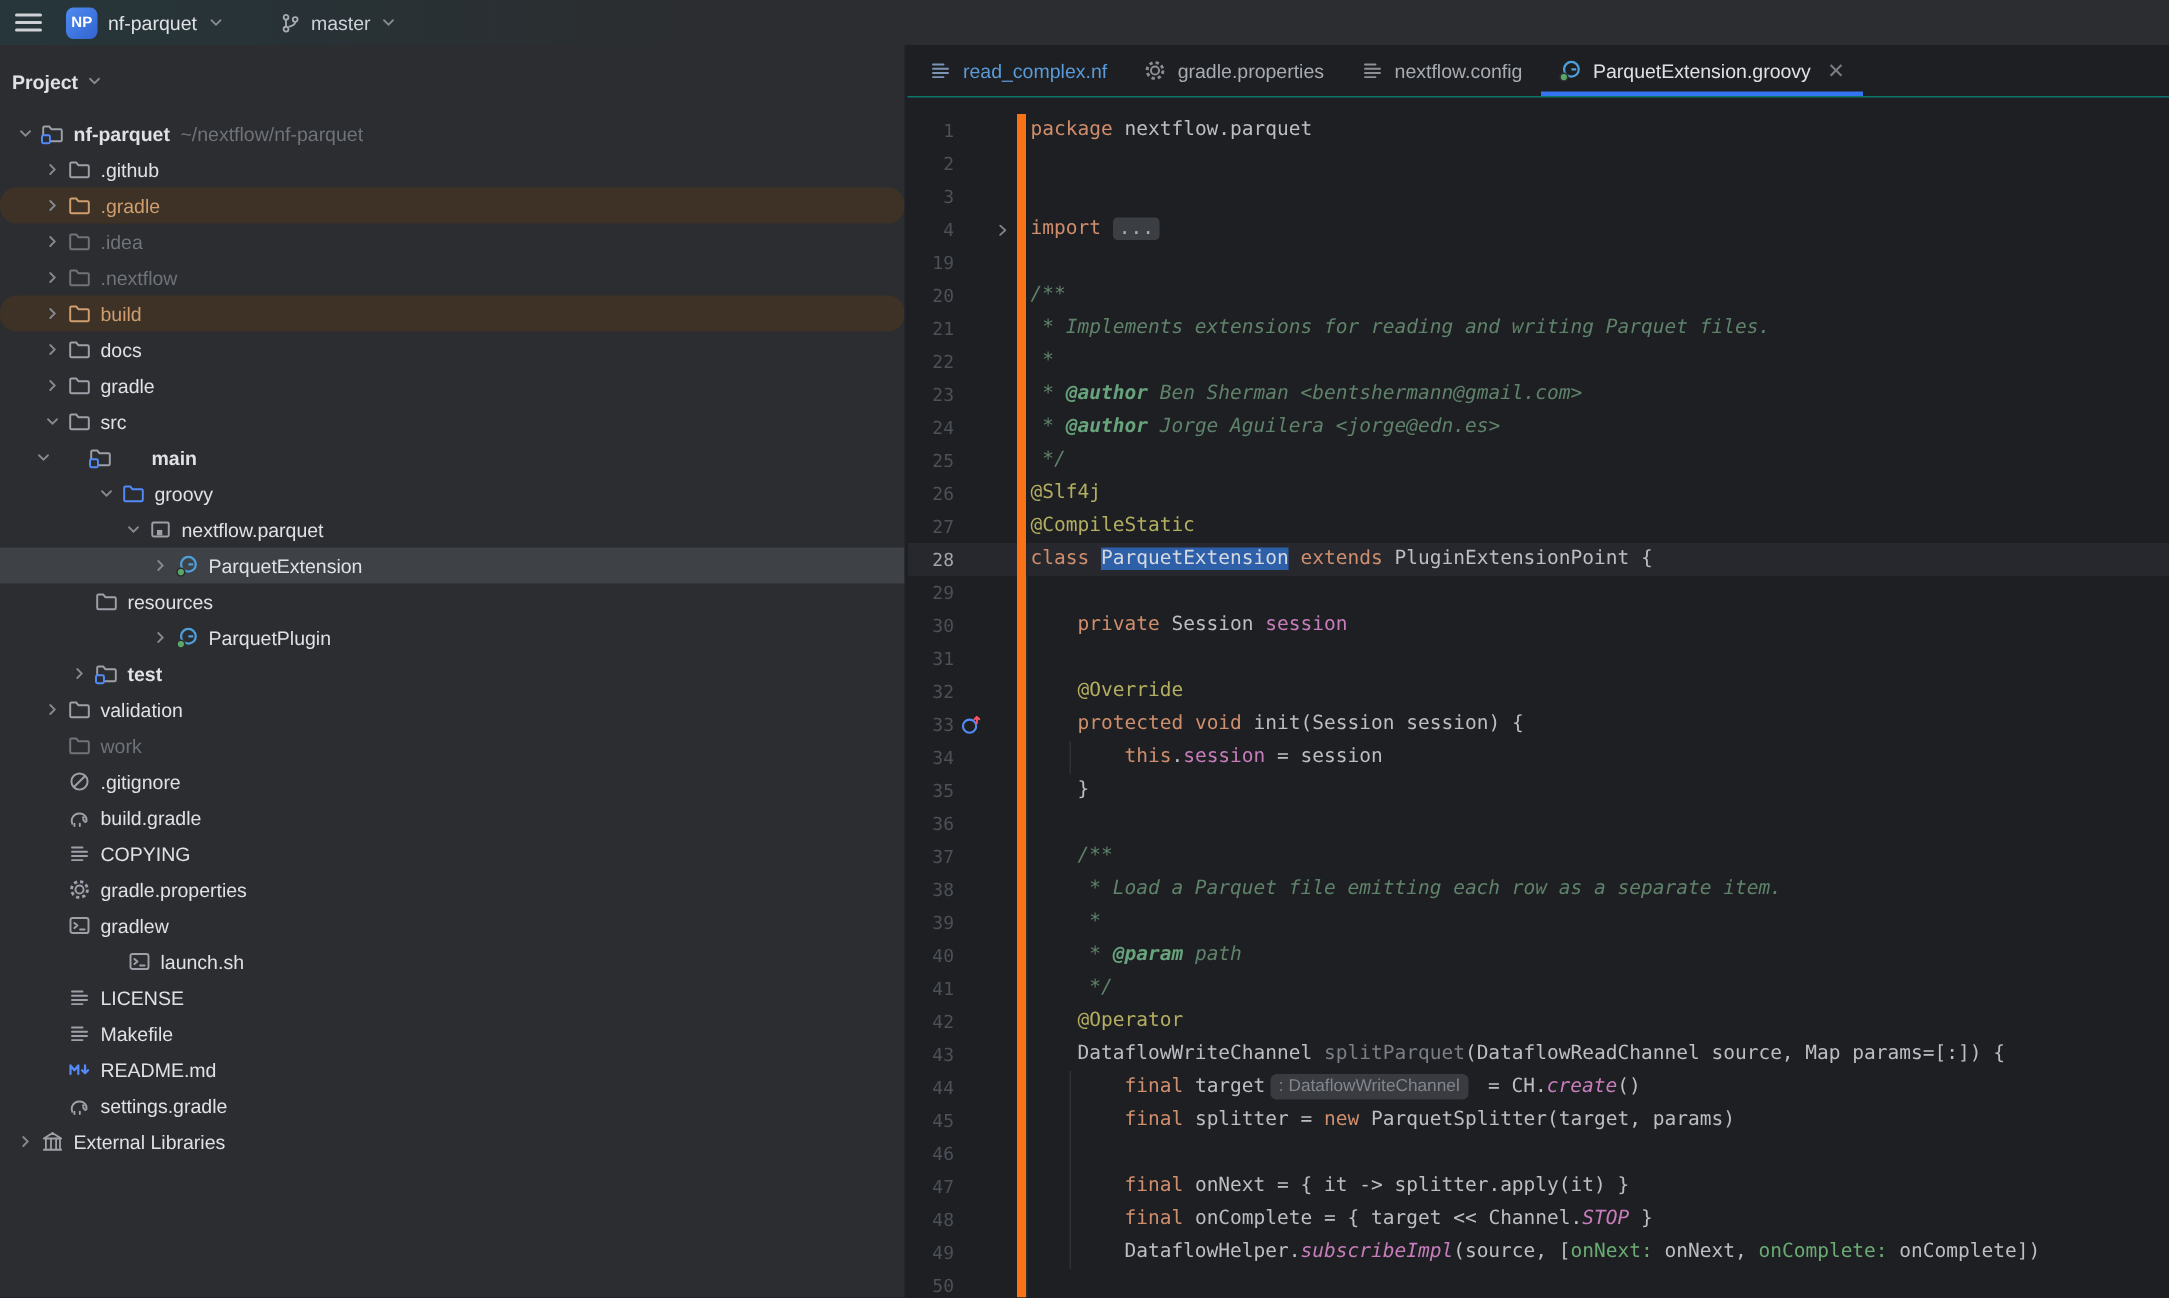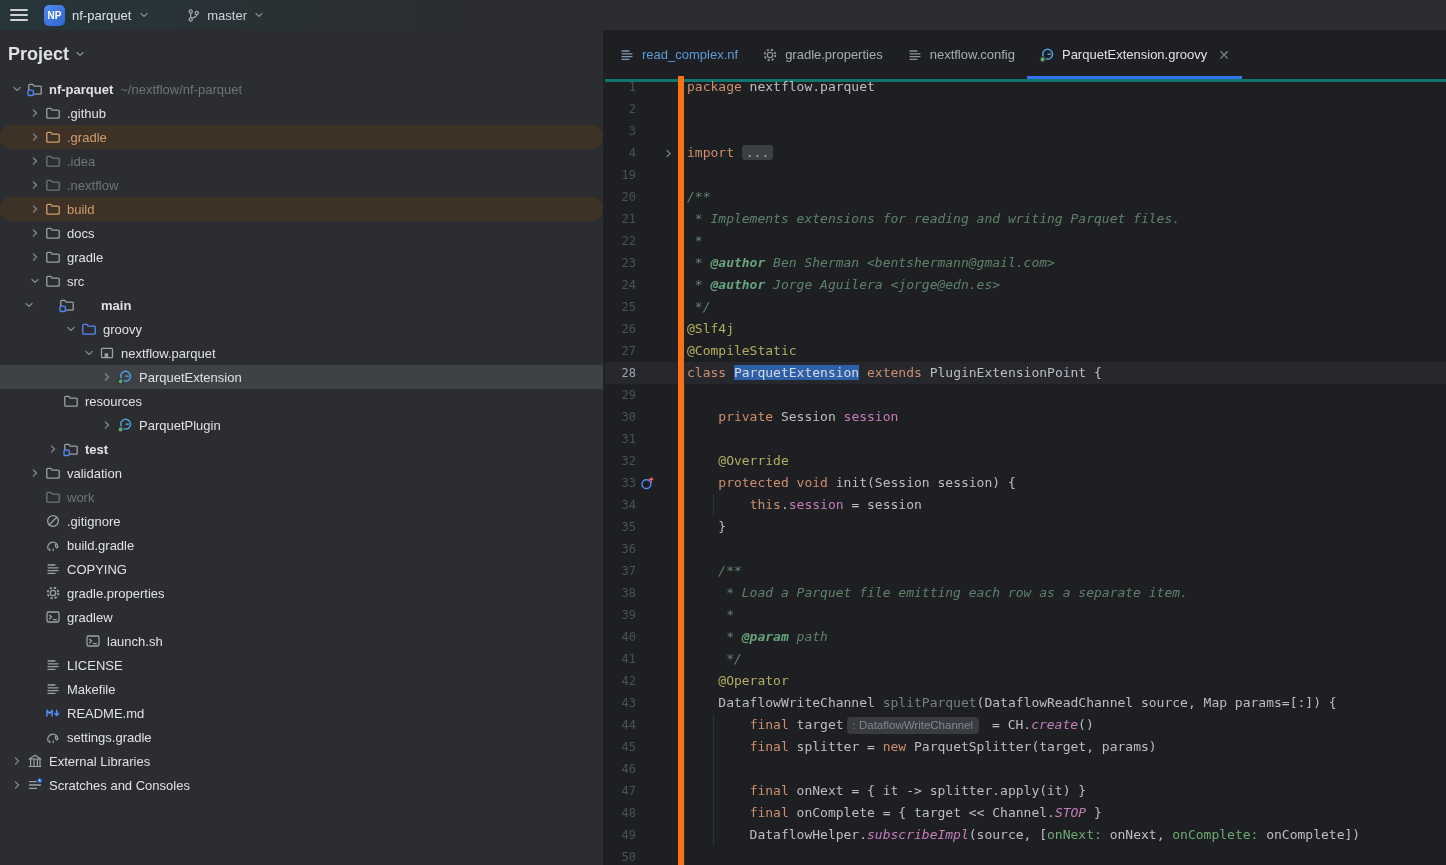--- a/index.html
+++ b/index.html
@@ -20,38 +20,38 @@
     font-weight:bold; display:flex; align-items:center; justify-content:center; }
   .proj-name { color:#DFE1E5; font-size:13px; }
   .vcs-widget { display:flex; align-items:center; margin-left:36px; gap:6px; cursor:pointer; }
   .vcs-name { color:#CFD2D8; font-size:13px; }
   .icon { display:inline-flex; align-items:center; justify-content:center; }
 
   
   .project-panel { position:absolute; top:30px; left:0; width:604px; bottom:0;
     background:#2B2D30; border-right:1px solid #202124; overflow:hidden; }
   .panel-header { padding:12px 0 0 8px; height:36px; display:flex; align-items:center; gap:5px; }
-  .panel-title { color:#DFE1E5; font-size:18px; font-weight:600; }
+  .panel-title { color:#DFE1E5; font-size:13px; font-weight:600; }
   .tree { margin-top:11px; }
   .tree-row { height:24px; display:flex; align-items:center; font-size:13px; color:#DFE1E5;
     cursor:pointer; white-space:nowrap; }
   .tree-row .chev { width:18px; flex:none; display:flex; align-items:center; justify-content:center; }
   .tree-row .spacer { width:18px; flex:none; }
   .tree-row .icon { width:17px; flex:none; margin-right:6px; color:#9DA0A8; }
   .tree-row.dim { color:#6F737A; }
   .tree-row.dim .icon { color:#6F737A; }
   .tree-row.excluded { background:#3E3226; color:#CF9E6E;border-radius:11px; }
   .tree-row.excluded .icon { color:#CF9E6E; }
   .tree-row.selected { background:#3E4146; }
   .tree-row.bold .label { font-weight:bold; }
   .tree-row .suffix { color:#6F737A; margin-left:7px; font-weight:normal; }
 
   
   .editor { position:absolute; top:30px; left:605px; right:0; bottom:0; background:#1E1F22; }
-  .tabbar { height:52px; display:flex; align-items:stretch; border-bottom:3px solid #0f766e;
+  .tabbar { height:35px; display:flex; align-items:stretch; border-bottom:1px solid #0f766e;
     padding-left:2px; }
   .tab { display:flex; align-items:center; gap:7px; padding:0 12px; font-size:13px;
     color:#A7ACB3; cursor:pointer; position:relative; }
   .tab .icon { color:#8C9096; }
   .tab.modified { color:#5A9BD9; }
   .tab.modified .icon { color:#7B96B5; }
   .tab.active { color:#DFE1E5; box-shadow:inset 0 -3px 0 #3574F0; }
   .tab .close { color:#797E85; font-size:14px; margin-left:4px; line-height:1; }
 
   .codewrap { position:absolute; top:41px; left:0; right:0; bottom:0; padding-top:5px;
@@ -475,35 +475,20 @@
           </span>
           <span class="icon">
             <svg width="16" height="16" viewBox="0 0 16 16">
               <g fill="none" stroke="currentColor" stroke-width="1.2" stroke-linecap="round">
                 <path d="M2.2 13.5h11.6M3.6 13.5V6.2M7 13.5V6.2M10.4 13.5V6.2M13 13.5V6.2M2.2 6h11.6M8 2.3L2.2 6M8 2.3L13.8 6"></path>
               </g>
             </svg>
           </span>
           <span class="label">External Libraries</span>
         </div>
-        <div class="tree-row" style="padding-left: 8px;">
-          <span class="chev">
-            <svg width="12" height="12" viewBox="0 0 16 16">
-              <path d="M6 4l4 4-4 4" fill="none" stroke="#868A91" stroke-width="1.6" stroke-linecap="round"></path>
-            </svg>
-          </span>
-          <span class="icon">
-            <svg width="16" height="16" viewBox="0 0 16 16">
-              <path d="M2.5 4.6h8M2.5 8h11M2.5 11.4h7" stroke="currentColor" stroke-width="1.3" stroke-linecap="round"></path>
-              <circle cx="12.6" cy="3.6" r="2.7" fill="#3574F0" stroke="#2B2D30" stroke-width="1"></circle>
-              <path d="M12.6 2.5v1.2l.9.5" stroke="#fff" stroke-width=".9" fill="none"></path>
-            </svg>
-          </span>
-          <span class="label">Scratches and Consoles</span>
-        </div>
       </div>
   </div>
 
   <div class="editor">
     <div class="tabbar" id="tabbar">
         <div class="tab modified">
           <span class="icon">
             <svg width="16" height="16" viewBox="0 0 16 16">
               <path d="M3 4h7M3 6.8h10M3 9.6h10M3 12.4h7" stroke="currentColor" stroke-width="1.3" stroke-linecap="round"></path>
             </svg>

